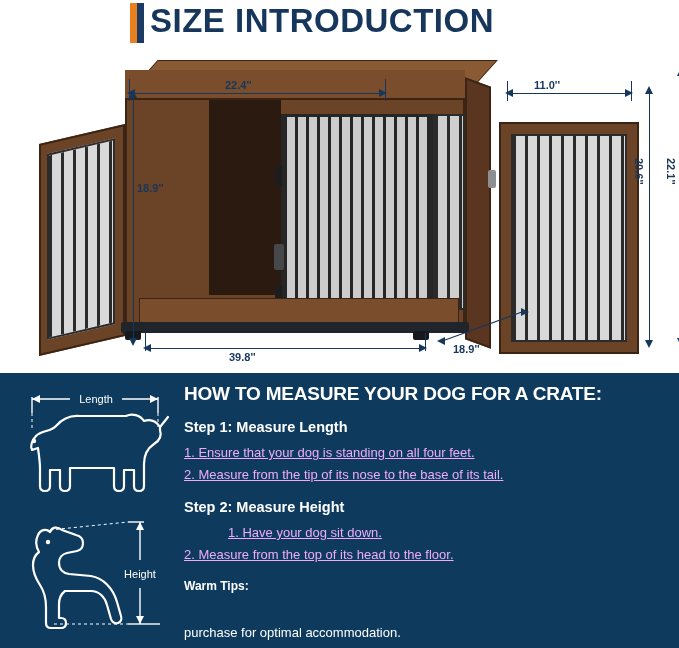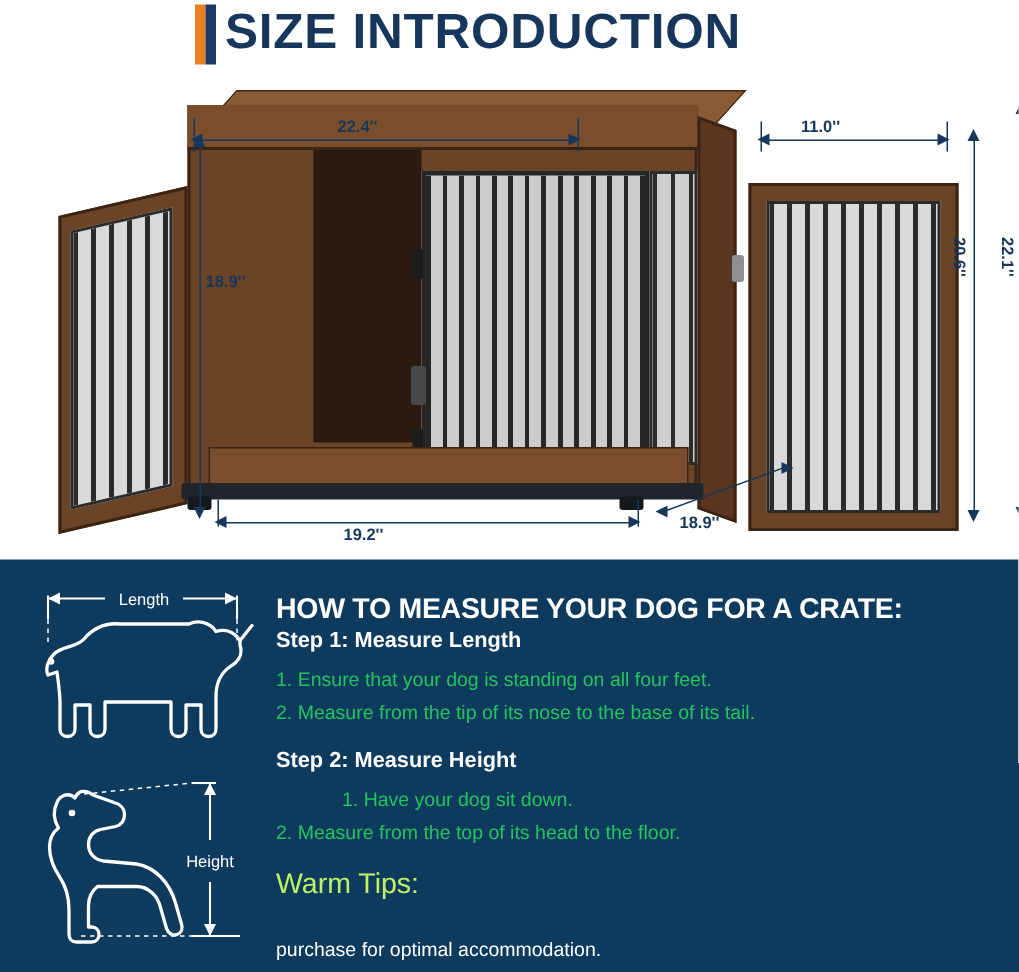--- a/index.html
+++ b/index.html
@@ -249,45 +249,46 @@
   .measure-panel {
     position: absolute;
     left: 0; top: 373px;
     width: 679px;
     height: 275px;
     background: #0e3a5e;
     color: #ffffff;
   }
   .measure-title {
     position: absolute;
-    left: 184px; top: 23px;
+    left: 184px; top: 10px;
     font-size: 19px;
     font-weight: bold;
     color: #ffffff;
     letter-spacing: -0.2px;
   }
   .step-head {
     position: absolute;
     left: 184px;
     font-size: 14.5px;
     font-weight: bold;
     color: #ffffff;
   }
   .step-line {
     position: absolute;
     left: 184px;
     font-size: 13px;
-    color: #22c55e;
+    color: #f0abfc;
+    text-decoration: underline;
   }
   .warm-head {
     position: absolute;
     left: 184px;
-    font-size: 19px;
-    font-weight: normal;
-    color: #bef264;
+    font-size: 12px;
+    font-weight: bold;
+    color: #ffffff;
   }
   .warm-line {
     position: absolute;
     left: 184px;
     font-size: 13px;
     color: #ffffff;
   }
 
   
   .dog-box {
@@ -368,21 +369,21 @@
   <div class="dim-line dim-v" style="left:652px; top:26px; height:264px;"></div>
   <div class="arrow arrow-u" style="left:648px; top:20px;"></div>
   <div class="arrow arrow-d" style="left:648px; top:290px;"></div>
   <div class="dim-label" style="left:648px; top:110px; transform: rotate(90deg); transform-origin: left top;">22.1''</div>
 
   <div class="dim-line dim-h" style="left:116px; top:300px; width:276px;"></div>
   <div class="arrow arrow-l" style="left:114px; top:296px;"></div>
   <div class="arrow arrow-r" style="left:390px; top:296px;"></div>
   <div class="tick" style="left:116px; top:285px; height:18px;"></div>
   <div class="tick" style="left:396px; top:285px; height:18px;"></div>
-  <div class="dim-label" style="left:200px; top:303px;">19.2''</div>
+  <div class="dim-label" style="left:200px; top:303px;">39.8''</div>
 
   <div class="dim-line dim-h" style="left:412px; top:293px; width:86px; transform: rotate(-20deg); transform-origin: left center;"></div>
   <div class="arrow arrow-l" style="left:408px; top:289px;"></div>
   <div class="arrow arrow-r" style="left:492px; top:260px;"></div>
   <div class="dim-label" style="left:424px; top:295px;">18.9''</div>
 </div>
 
 <div class="measure-panel">
 
   <div class="measure-title">HOW TO MEASURE YOUR DOG FOR A CRATE:</div>

